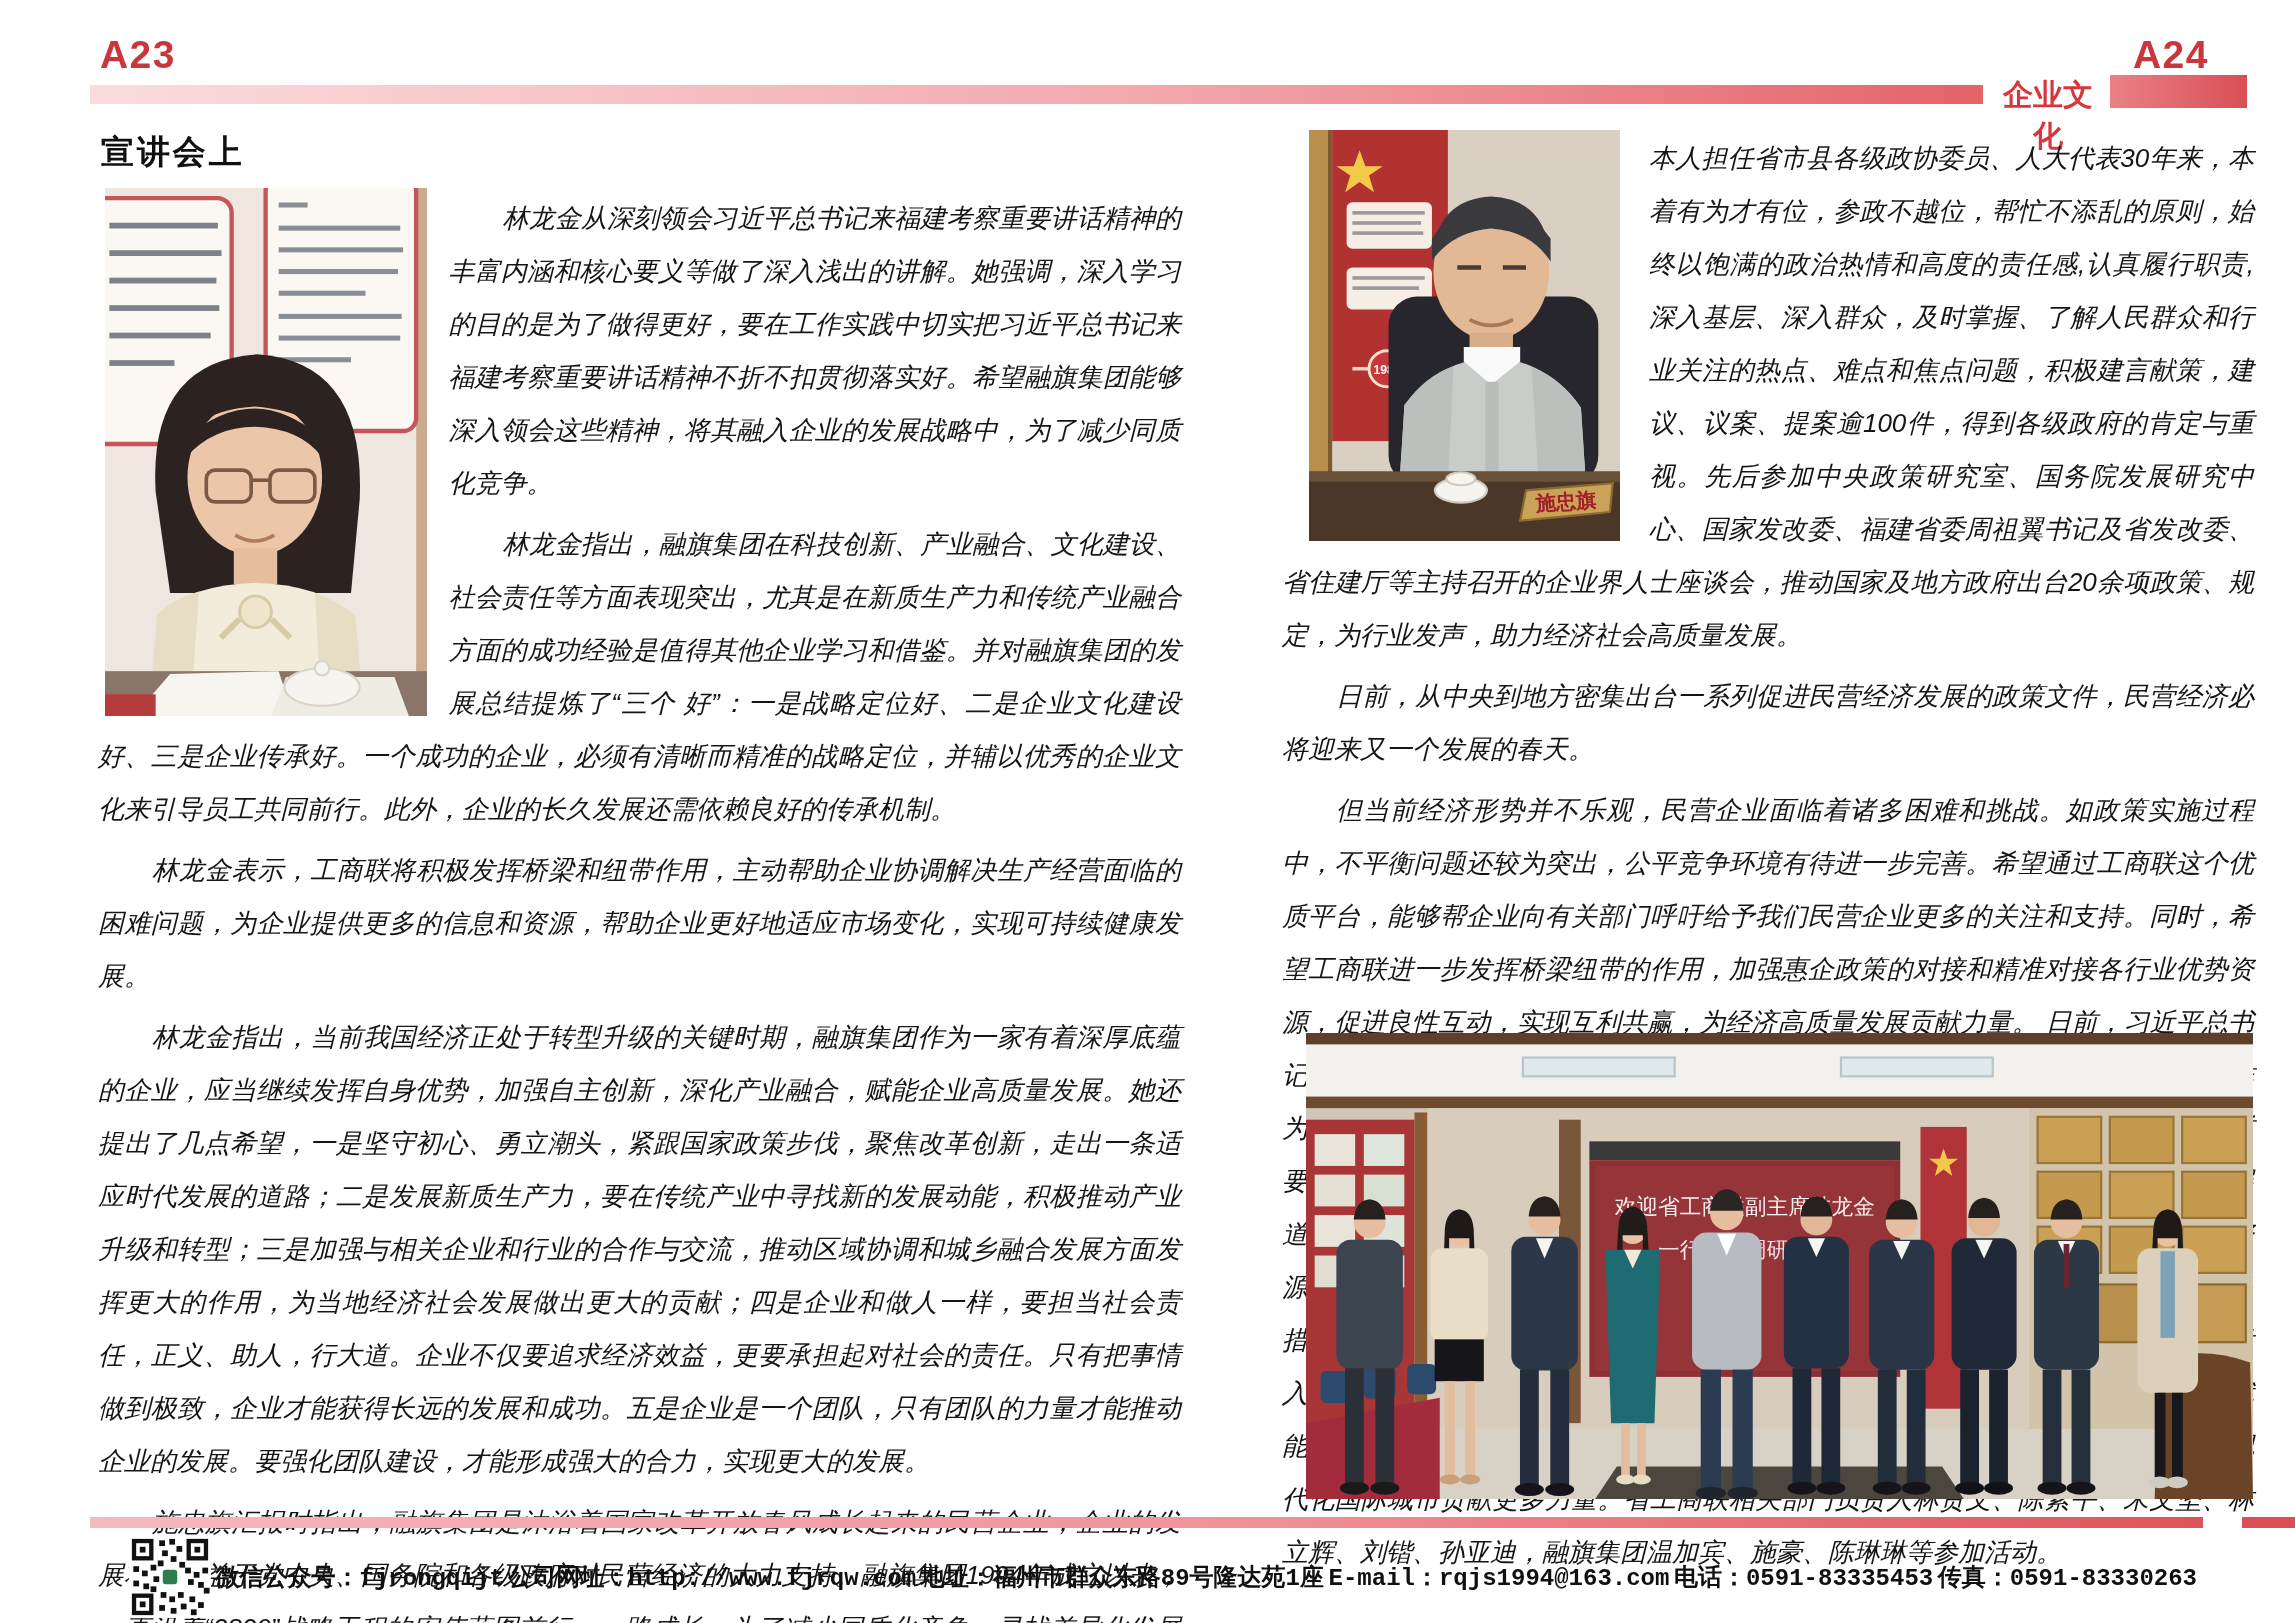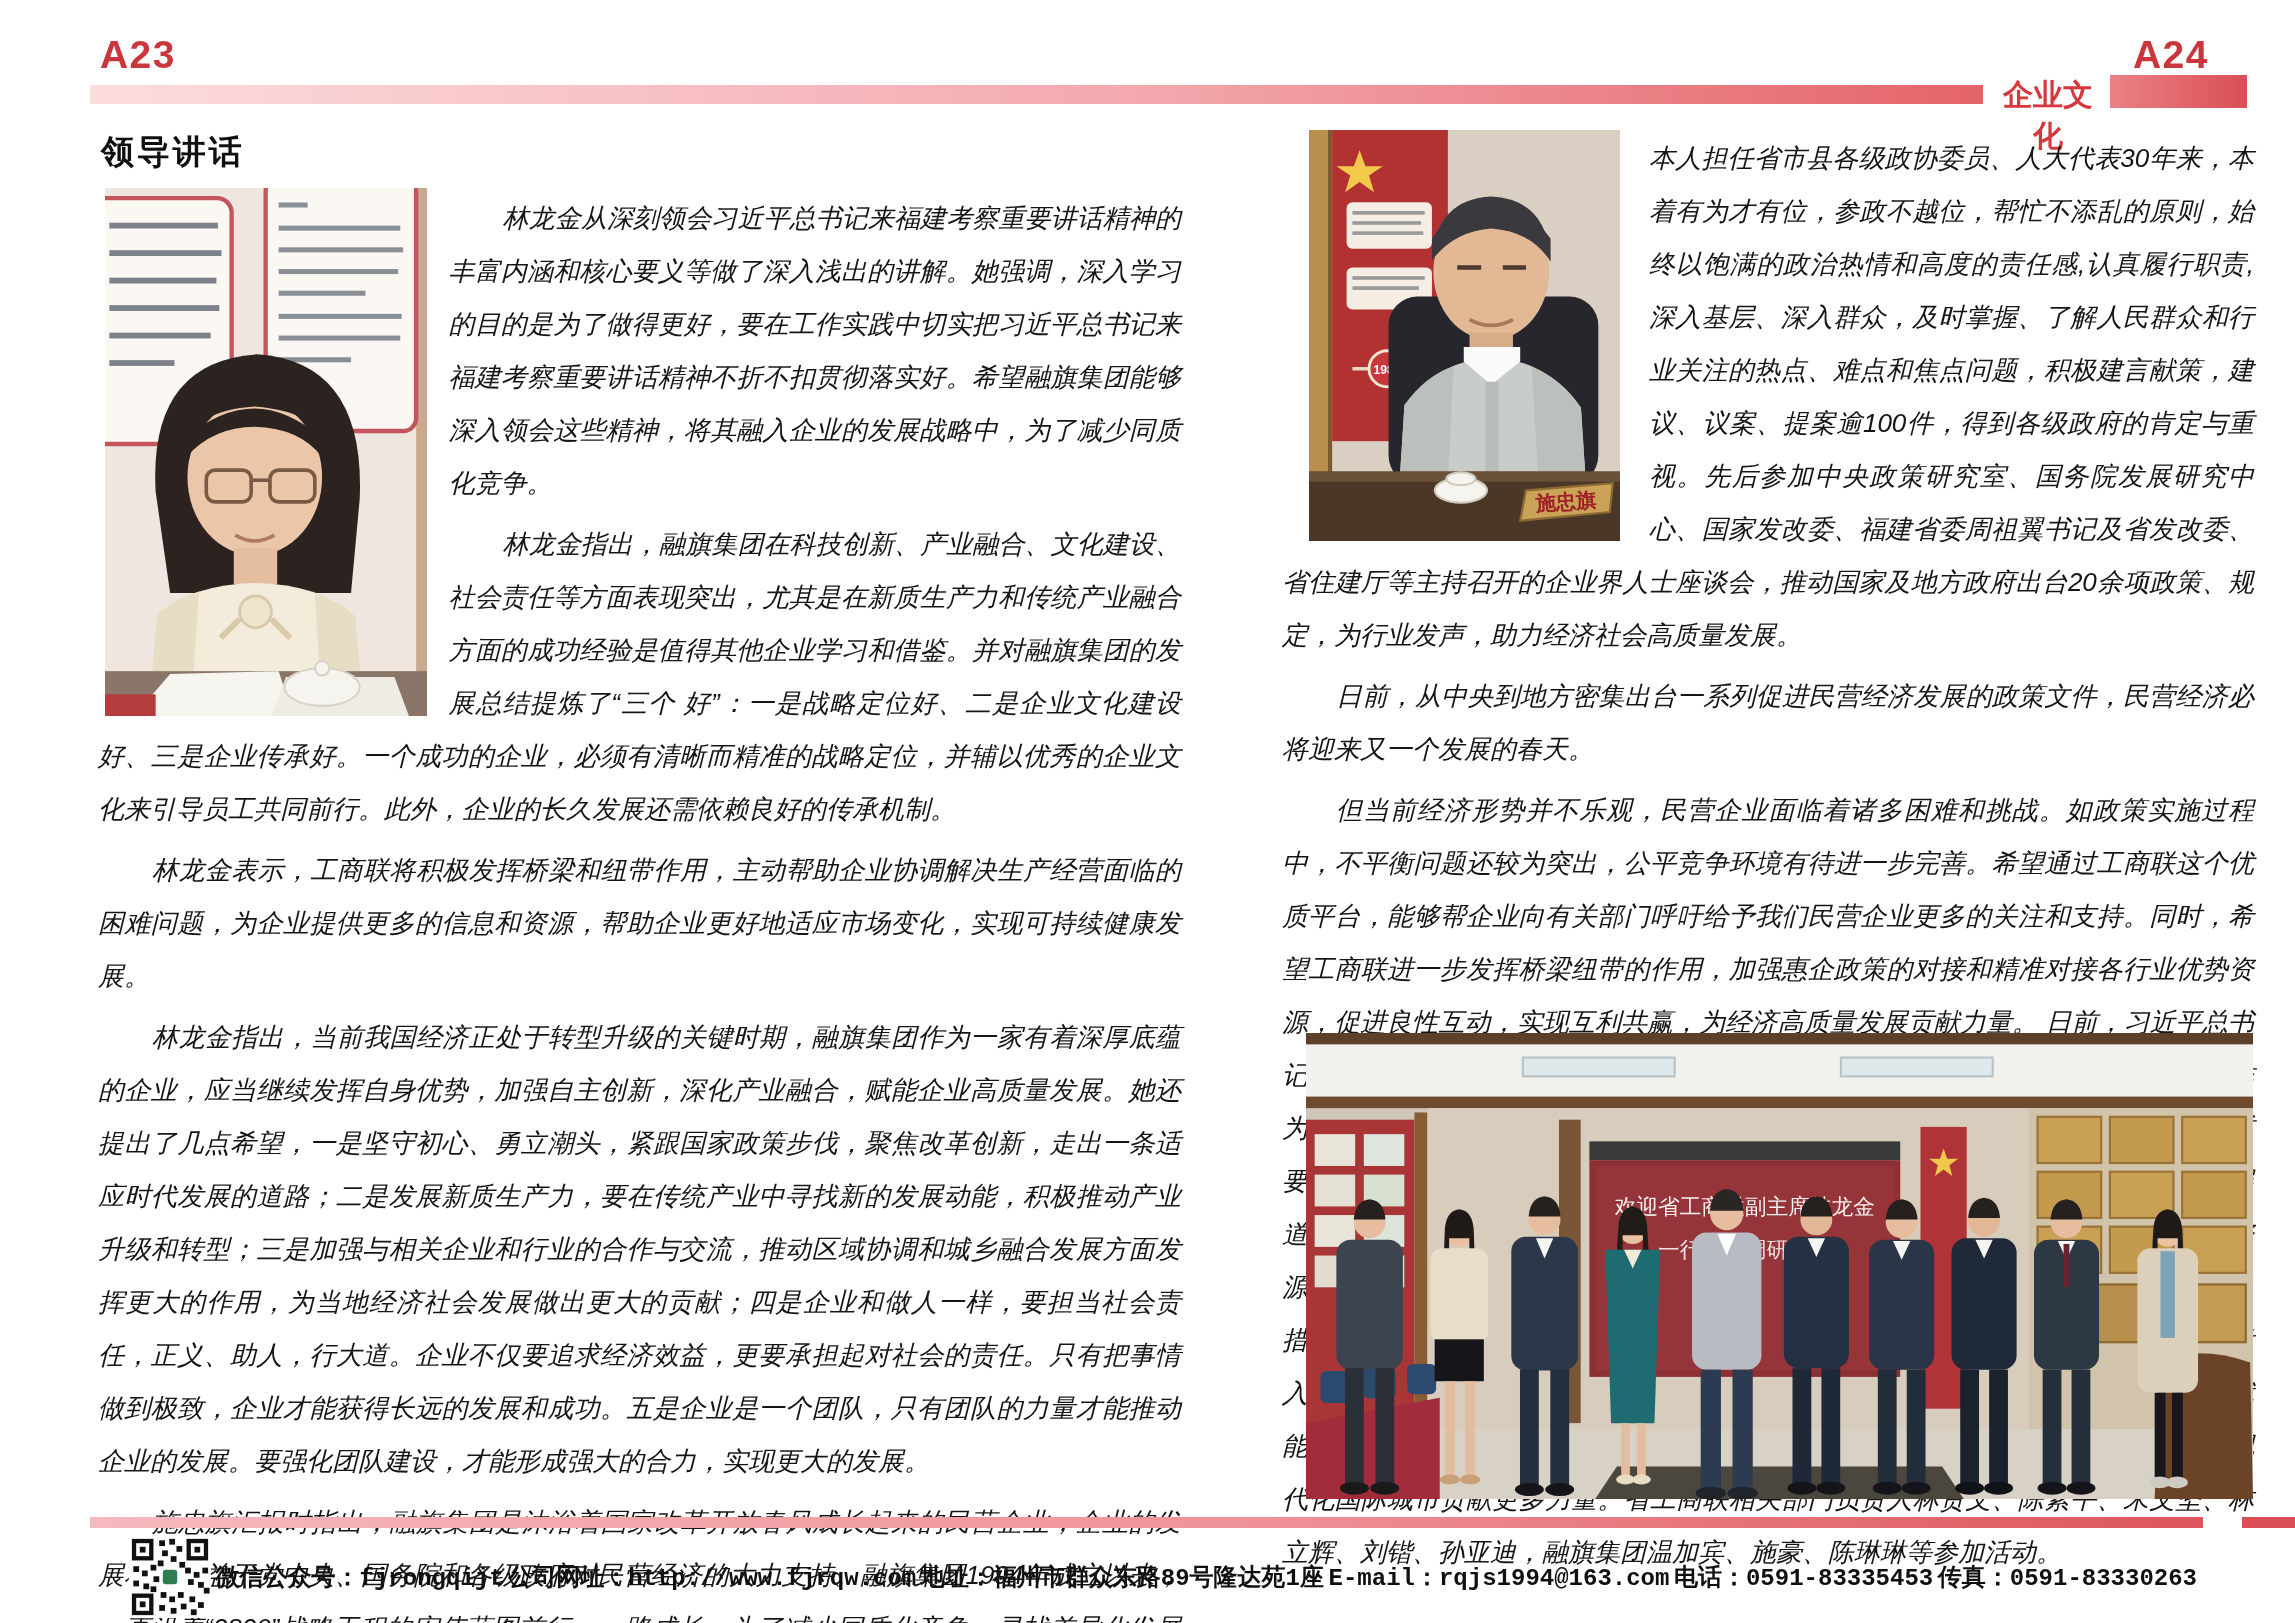--- a/index.html
+++ b/index.html
@@ -42,21 +42,21 @@
 </style>
 </head>
 <body>
 
 <div class="page-num" id="a23">A23</div>
 <div class="page-num" id="a24">A24</div>
 <div class="top-bar"></div>
 <div class="section-label">企业文化</div>
 <div class="top-block"></div>
 
-<div class="heading">领导讲话</div>
+<div class="heading">宣讲会上</div>
 
 <div class="lp-text article">
   <div class="photo-left-wrap">
     <svg width="322" height="528" viewBox="0 0 445 730" preserveAspectRatio="none">
       <rect width="445" height="730" fill="#efe6df"></rect>
       <rect x="430" y="0" width="15" height="730" fill="#c9a98f"></rect>
 
       <g>
         <rect x="-70" y="14" width="245" height="340" rx="20" fill="#fbf8f4" stroke="#c4555a" stroke-width="6"></rect>
         <rect x="6" y="48" width="150" height="8" fill="#7d828a"></rect>

